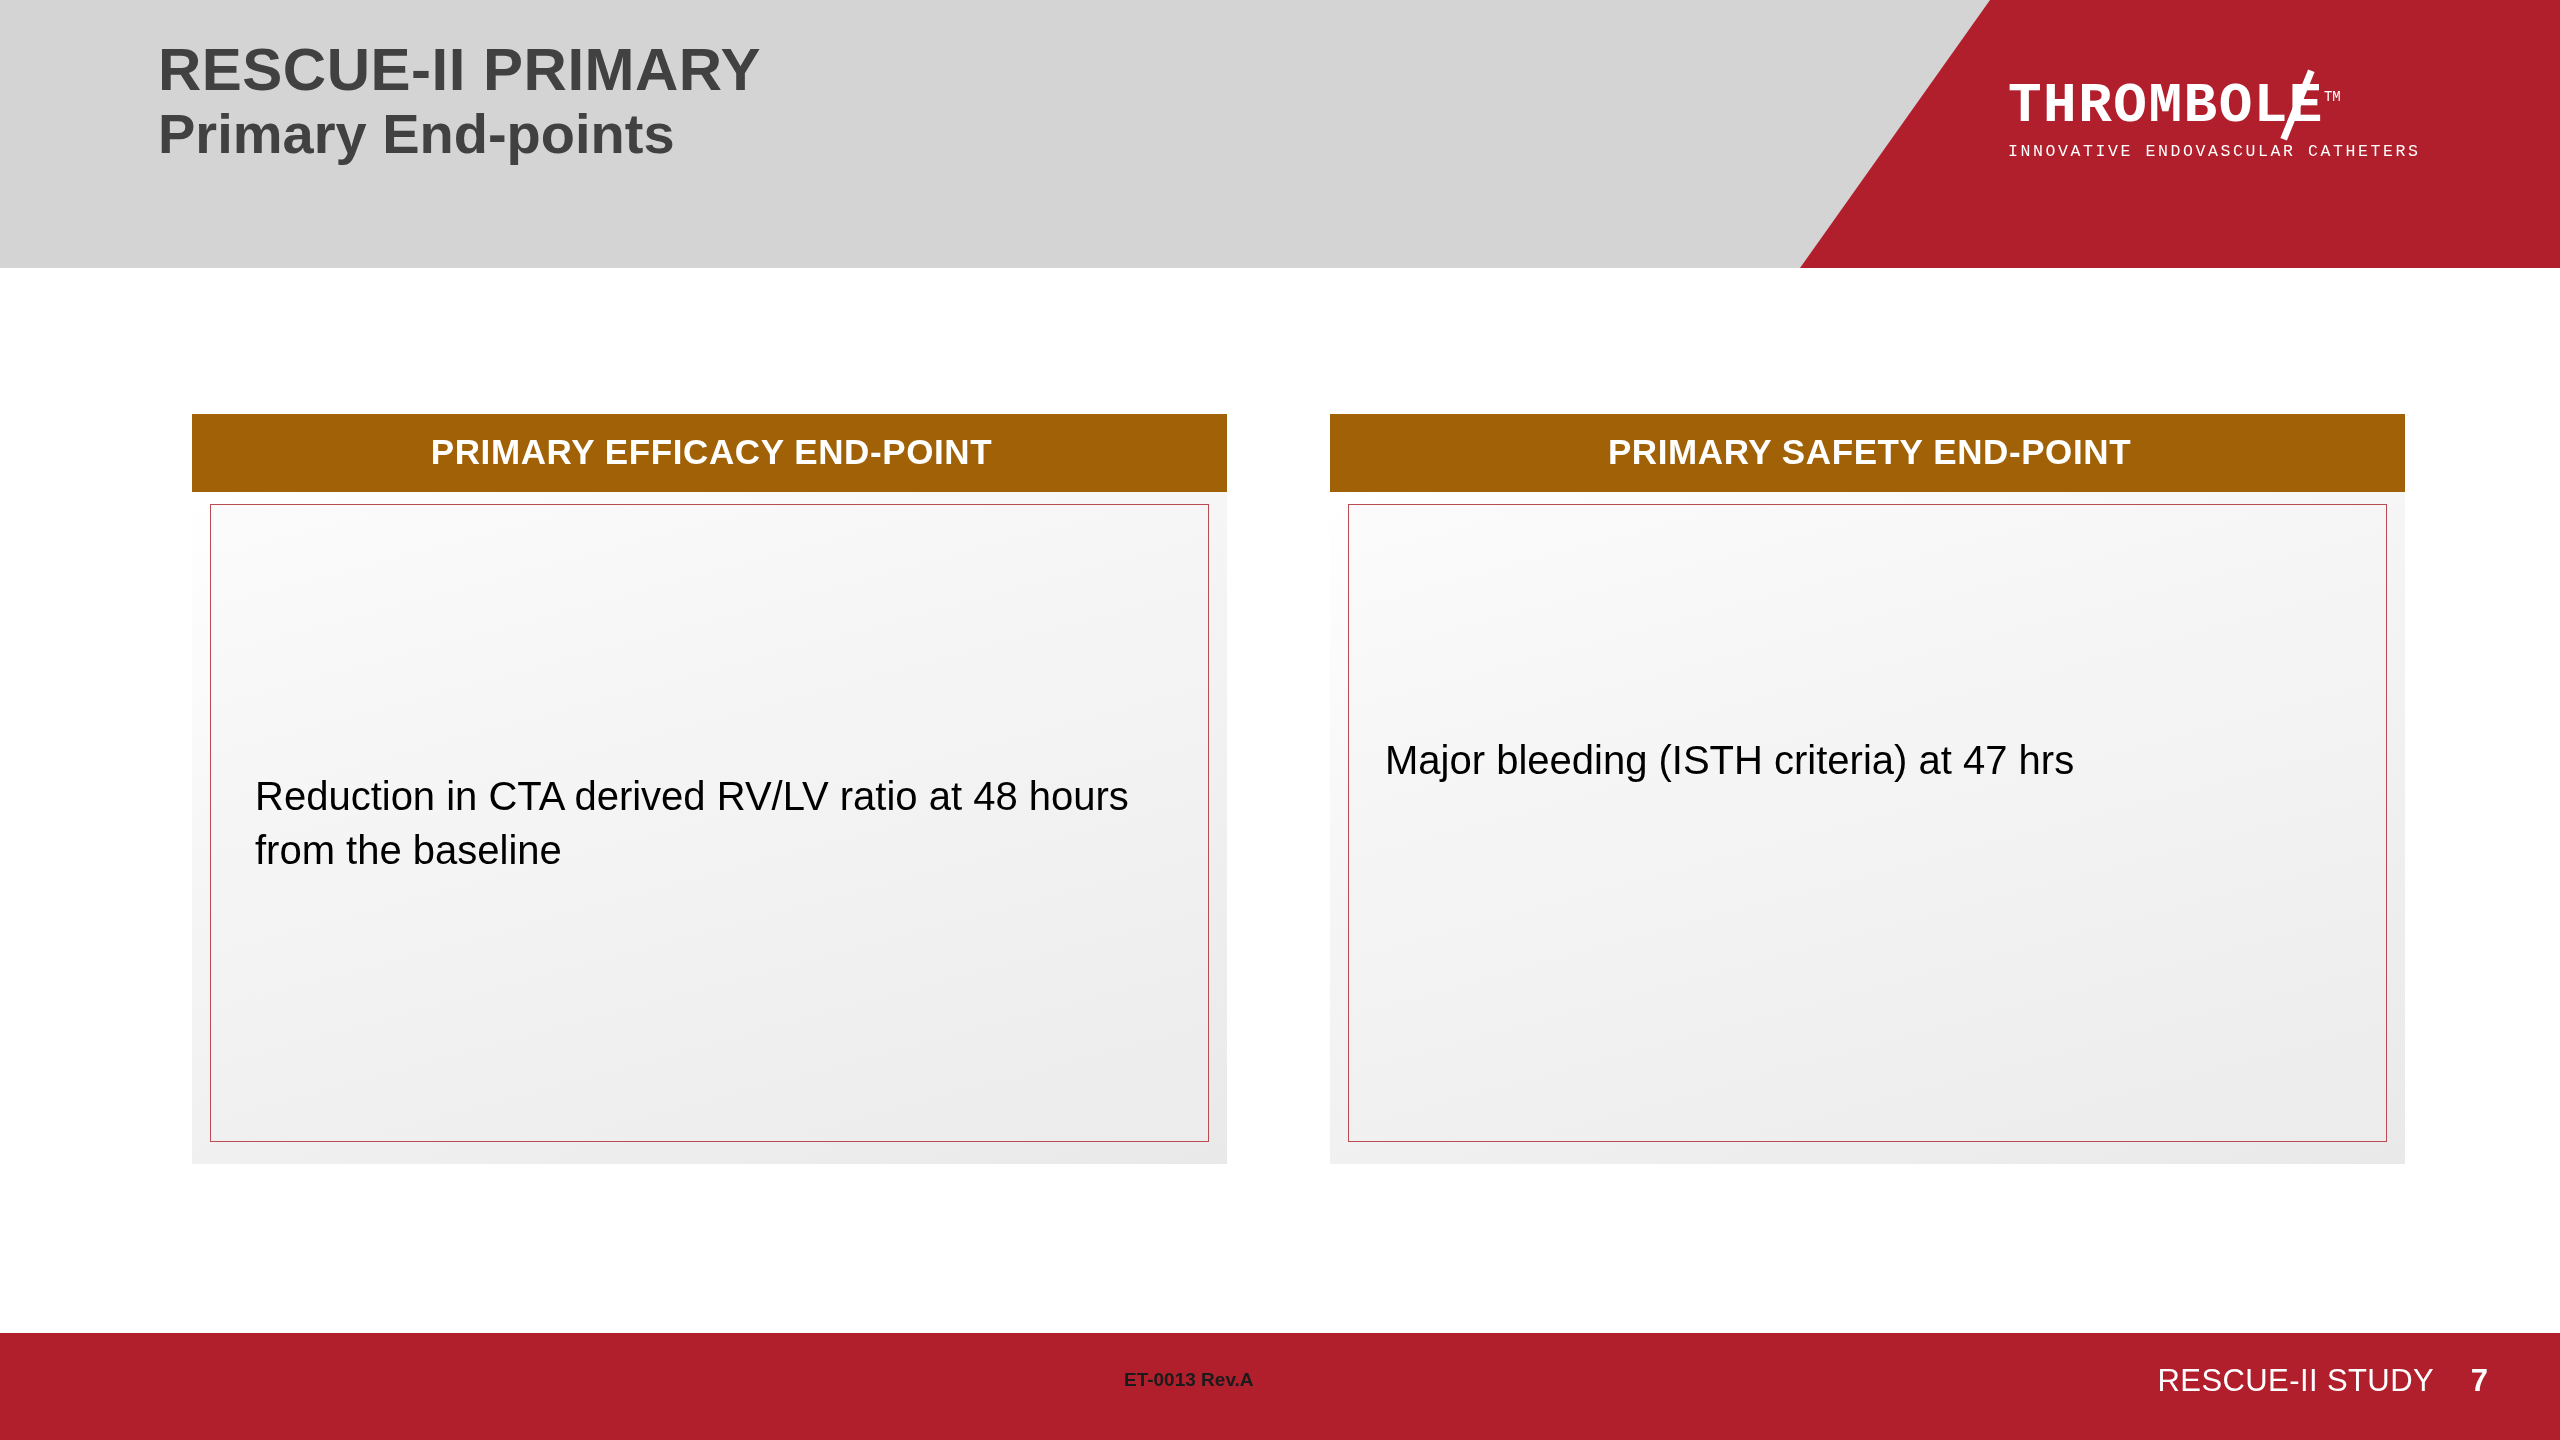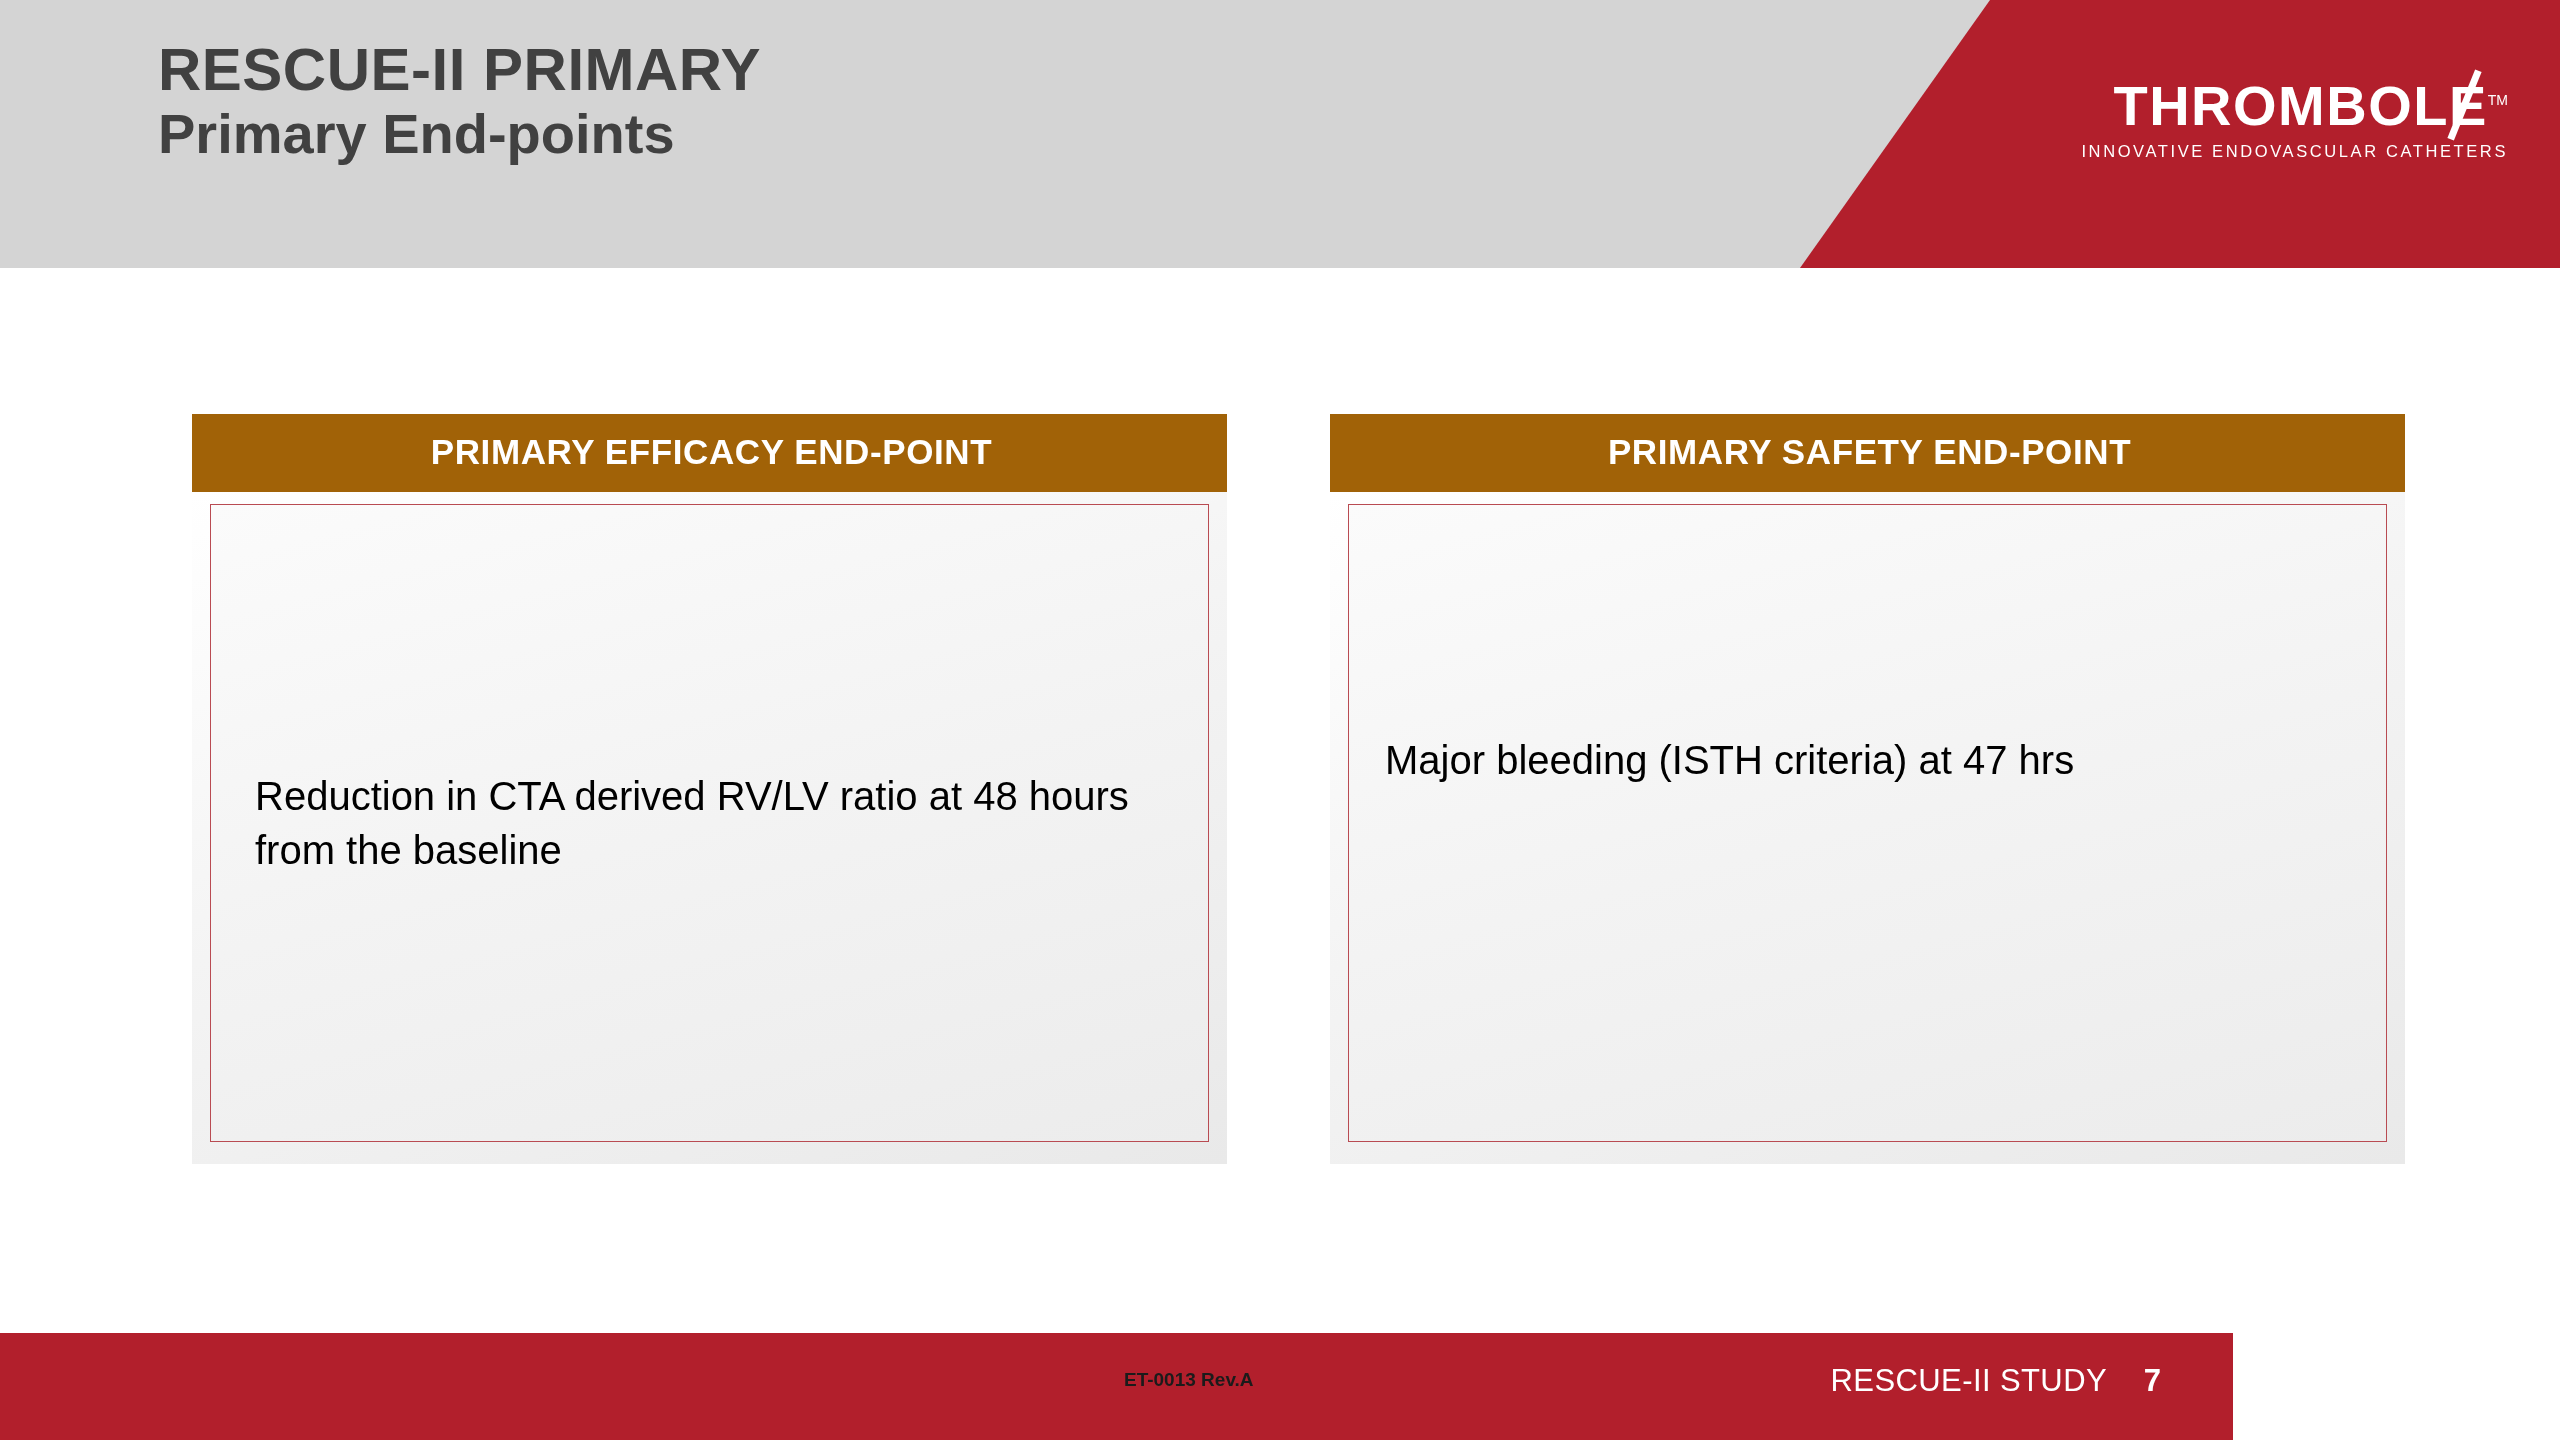--- a/index.html
+++ b/index.html
@@ -54,21 +54,22 @@
     line-height: 1.12;
     white-space: nowrap;
   }
 
   
   .logo {
     position: absolute;
     right: 52px;
     top: 78px;
     width: 500px;
-    text-align: right;
+    text-align: left;
+    font-family: Liberation Mono, monospace;
   }
   .logo-word {
     position: relative;
     color: #ffffff;
     font-size: 56px;
     font-weight: bold;
     letter-spacing: 1.5px;
     line-height: 1;
     white-space: nowrap;
     display: inline-block;
@@ -141,21 +142,21 @@
   .card.efficacy .card-text { padding-right: 60px; }
   .card.safety .card-text { padding: 0 36px; }
   .card.safety .card-inner { align-items: flex-start; }
   .card.safety .card-text { margin-top: 228px; }
 
   
   .footer {
     position: absolute;
     left: 0;
     bottom: 0;
-    width: 2233px;
+    width: 2560px;
     height: 107px;
     background: #b21f2c;
   }
   .footer-code {
     position: absolute;
     left: 1124px;
     top: 36px;
     color: #1b1b1b;
     font-size: 19px;
     font-weight: bold;

